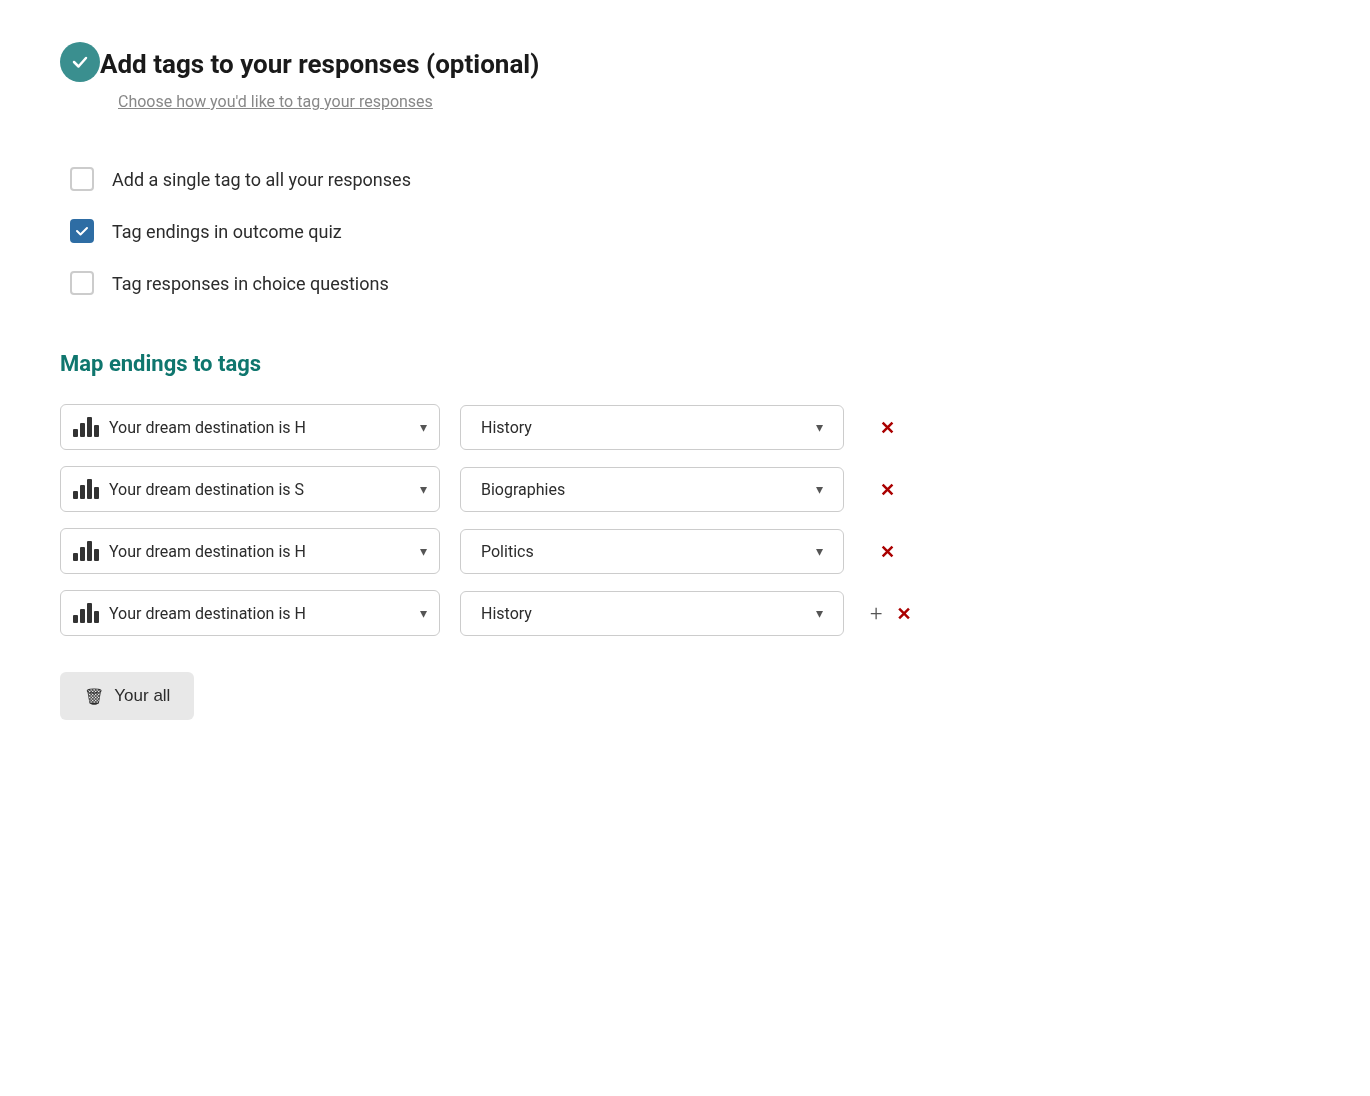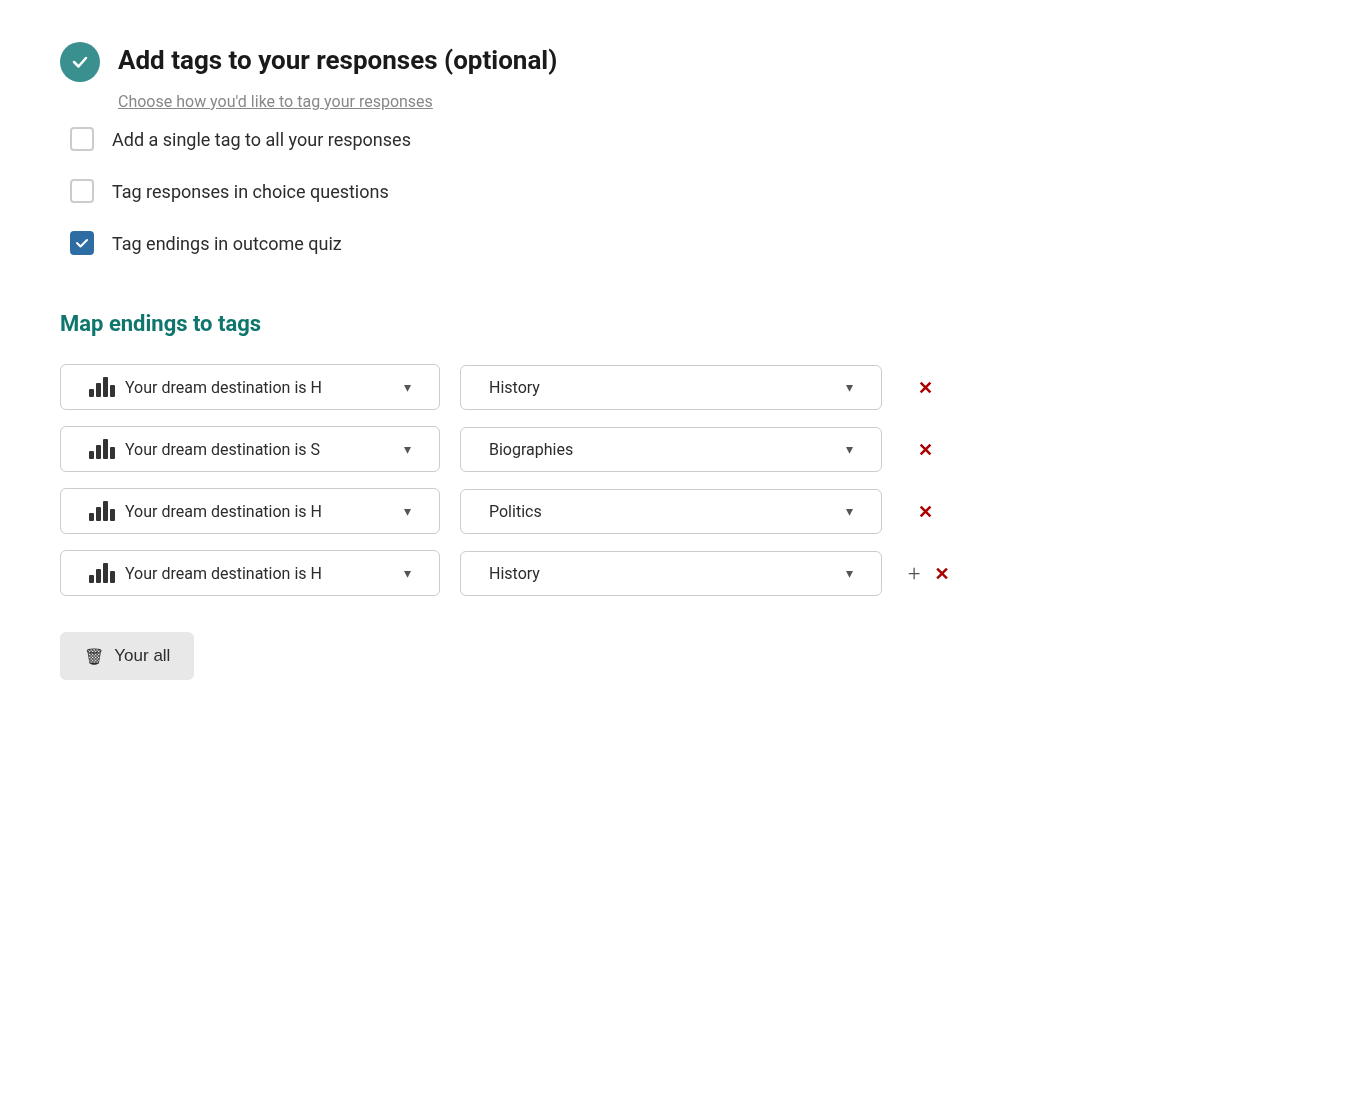--- a/index.html
+++ b/index.html
@@ -12,22 +12,21 @@
       font-family: -apple-system, BlinkMacSystemFont, 'Segoe UI', Roboto, sans-serif;
       background: #ffffff;
       color: #2c2c2c;
       width: 1370px;
       min-height: 1096px;
       padding: 40px 60px;
     }
 
     .header-section {
       display: flex;
-      align-items: center;
-      gap: 18px;
+      align-items: flex-end;
       margin-bottom: 10px;
     }
 
     .check-circle {
       width: 40px;
       height: 40px;
       border-radius: 50%;
       background: #3a8f8f;
       display: flex;
       align-items: center;
@@ -50,21 +49,21 @@
 
     .header-subtitle {
       font-size: 16px;
       color: #888;
       margin-top: 8px;
       margin-left: 58px;
       text-decoration: underline;
     }
 
     .checkbox-section {
-      margin-top: 16px;
+      margin-top: 56px;
       margin-left: 10px;
       display: flex;
       flex-direction: column;
       gap: 28px;
     }
 
     .checkbox-row {
       display: flex;
       align-items: center;
       gap: 18px;
@@ -124,21 +123,21 @@
       align-items: center;
       gap: 20px;
     }
 
     .ending-dropdown {
       display: flex;
       align-items: center;
       gap: 10px;
       border: 1.5px solid #ccc;
       border-radius: 6px;
-      padding: 12px 28px;
+      padding: 12px 12px;
       width: 380px;
       cursor: pointer;
       background: #fff;
     }
 
     .bar-chart-icon {
       display: flex;
       align-items: flex-end;
       gap: 2px;
       height: 20px;
@@ -165,22 +164,22 @@
       font-size: 14px;
       flex-shrink: 0;
     }
 
     .tag-dropdown {
       display: flex;
       align-items: center;
       justify-content: space-between;
       border: 1.5px solid #ccc;
       border-radius: 6px;
-      padding: 12px 28px;
-      width: 422px;
+      padding: 12px 20px;
+      width: 384px;
       cursor: pointer;
       background: #fff;
     }
 
     .tag-text {
       font-size: 16px;
       color: #2c2c2c;
     }
 
     .action-icons {
@@ -249,33 +248,33 @@
 <div class="checkbox-section">
 
   <div class="checkbox-row">
     <div class="custom-checkbox">
       
     </div>
     <span class="checkbox-label">Add a single tag to all your responses</span>
   </div>
 
   <div class="checkbox-row">
-    <div class="custom-checkbox">
-      
-    </div>
-    <span class="checkbox-label">Tag responses in choice questions</span>
-  </div>
-
-  <div class="checkbox-row">
     <div class="custom-checkbox checked">
       <svg viewBox="0 0 14 14" fill="none">
         <path d="M2 7l3.5 3.5L12 4" stroke="white" stroke-width="2" stroke-linecap="round" stroke-linejoin="round"></path>
       </svg>
     </div>
     <span class="checkbox-label">Tag endings in outcome quiz</span>
+  </div>
+
+  <div class="checkbox-row">
+    <div class="custom-checkbox">
+      
+    </div>
+    <span class="checkbox-label">Tag responses in choice questions</span>
   </div>
 
 </div>
 
 <div class="map-section">
   <div class="map-title">Map endings to tags</div>
 
   <div class="mapping-rows">
 
     <div class="mapping-row">

